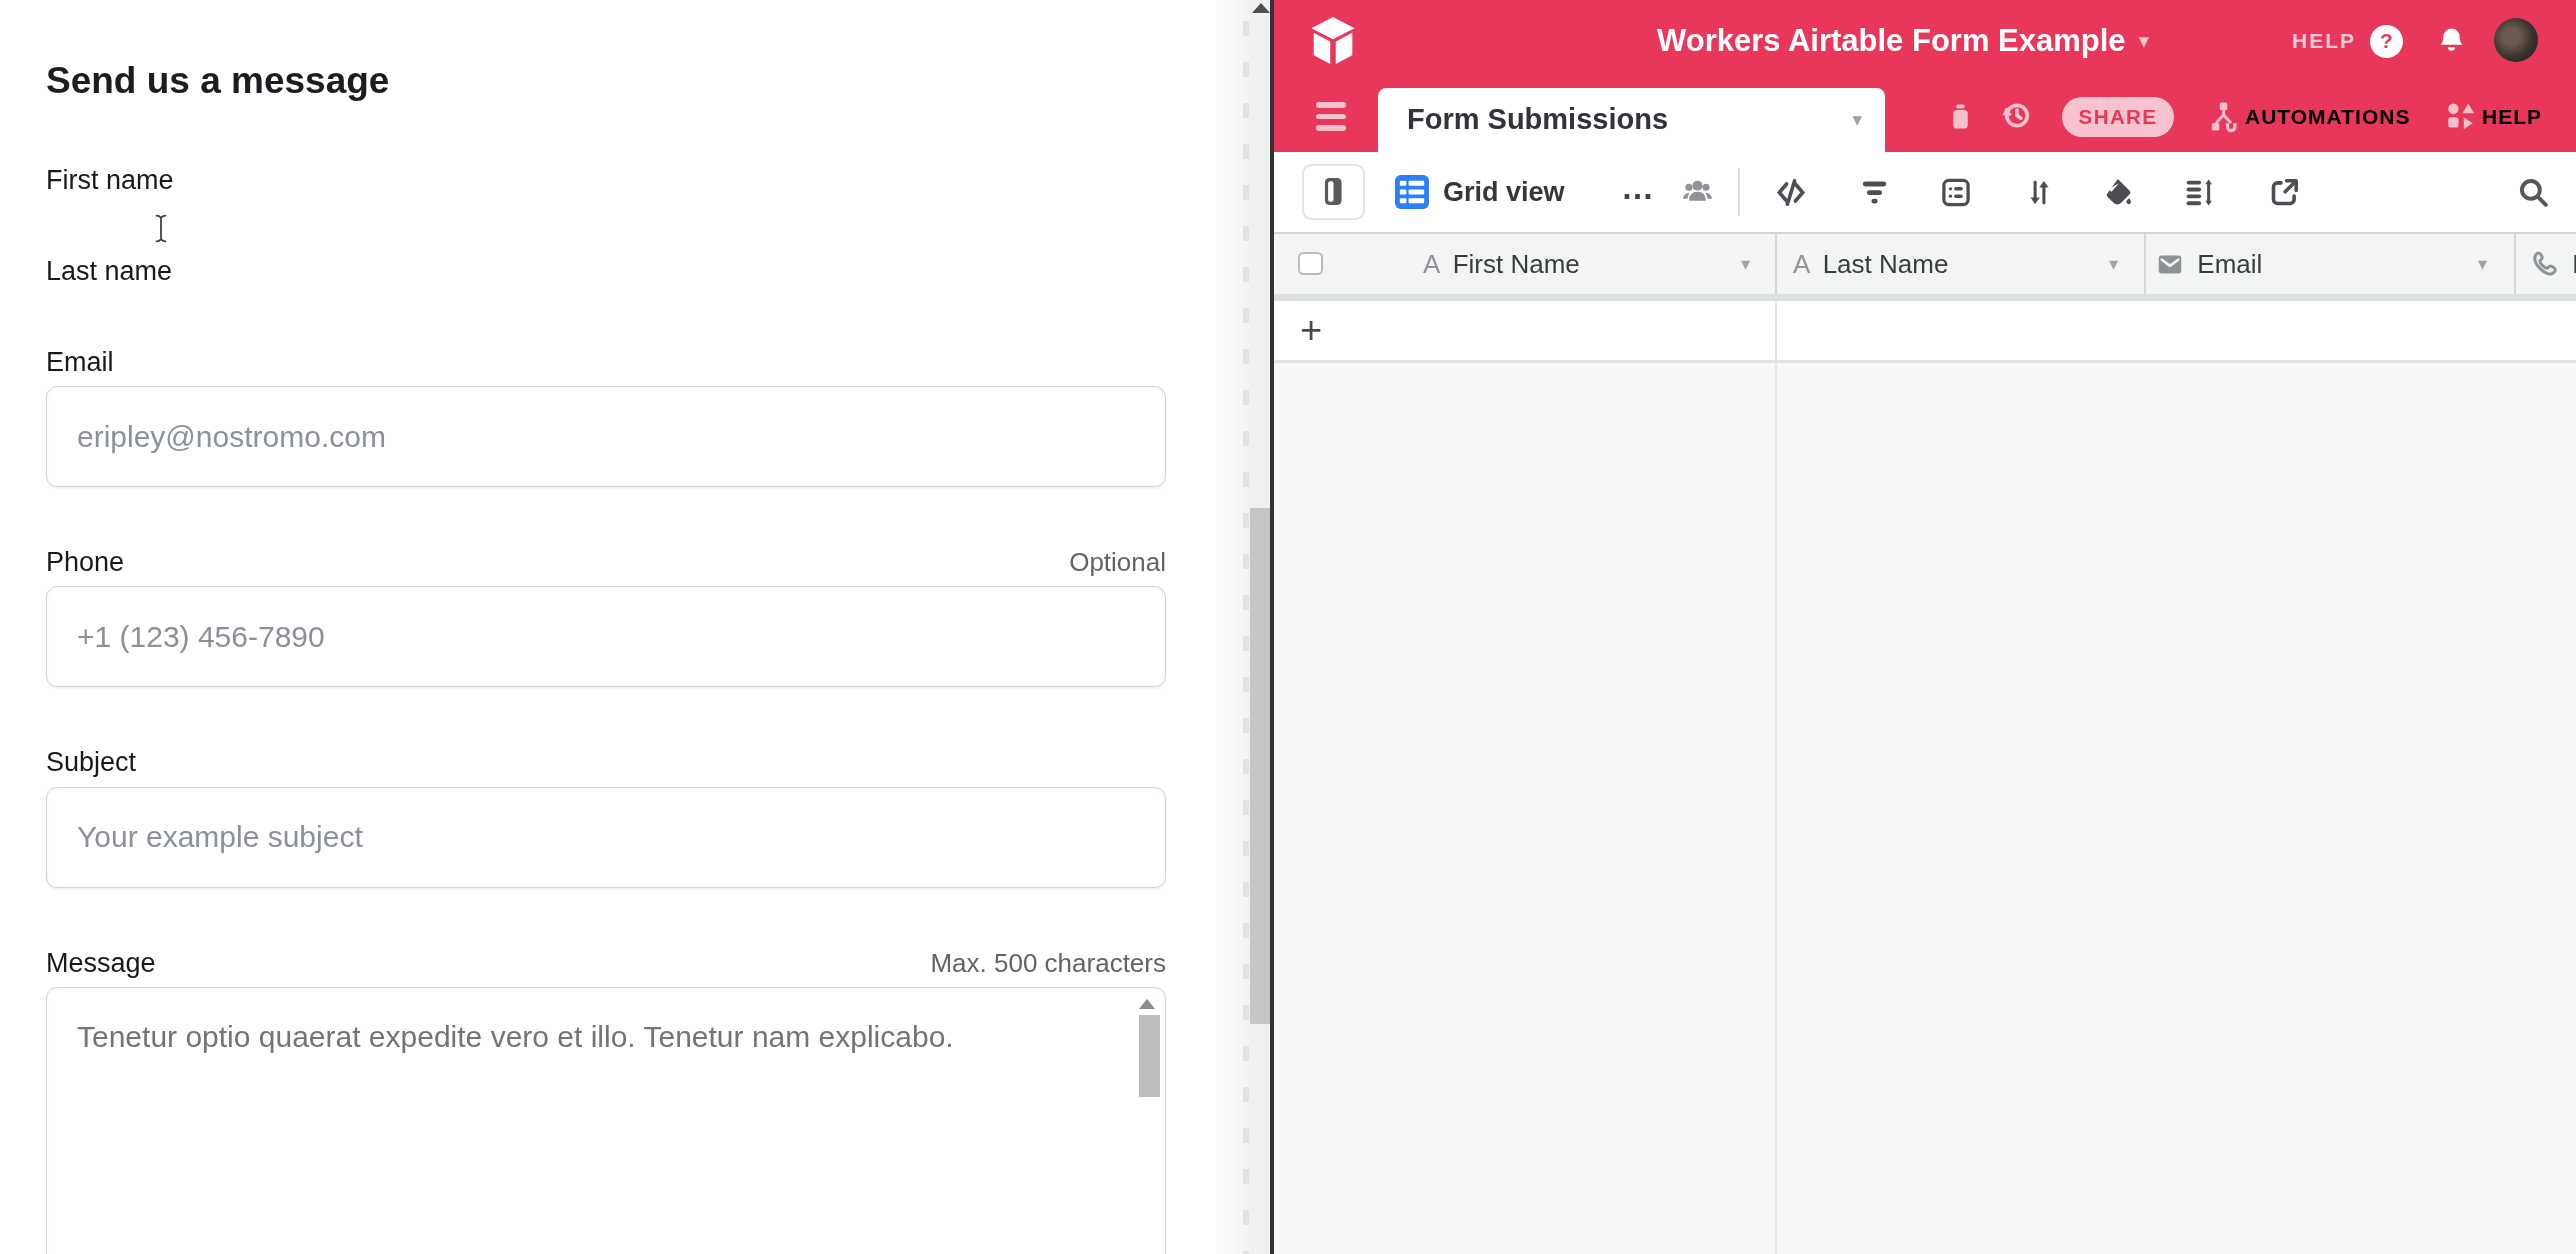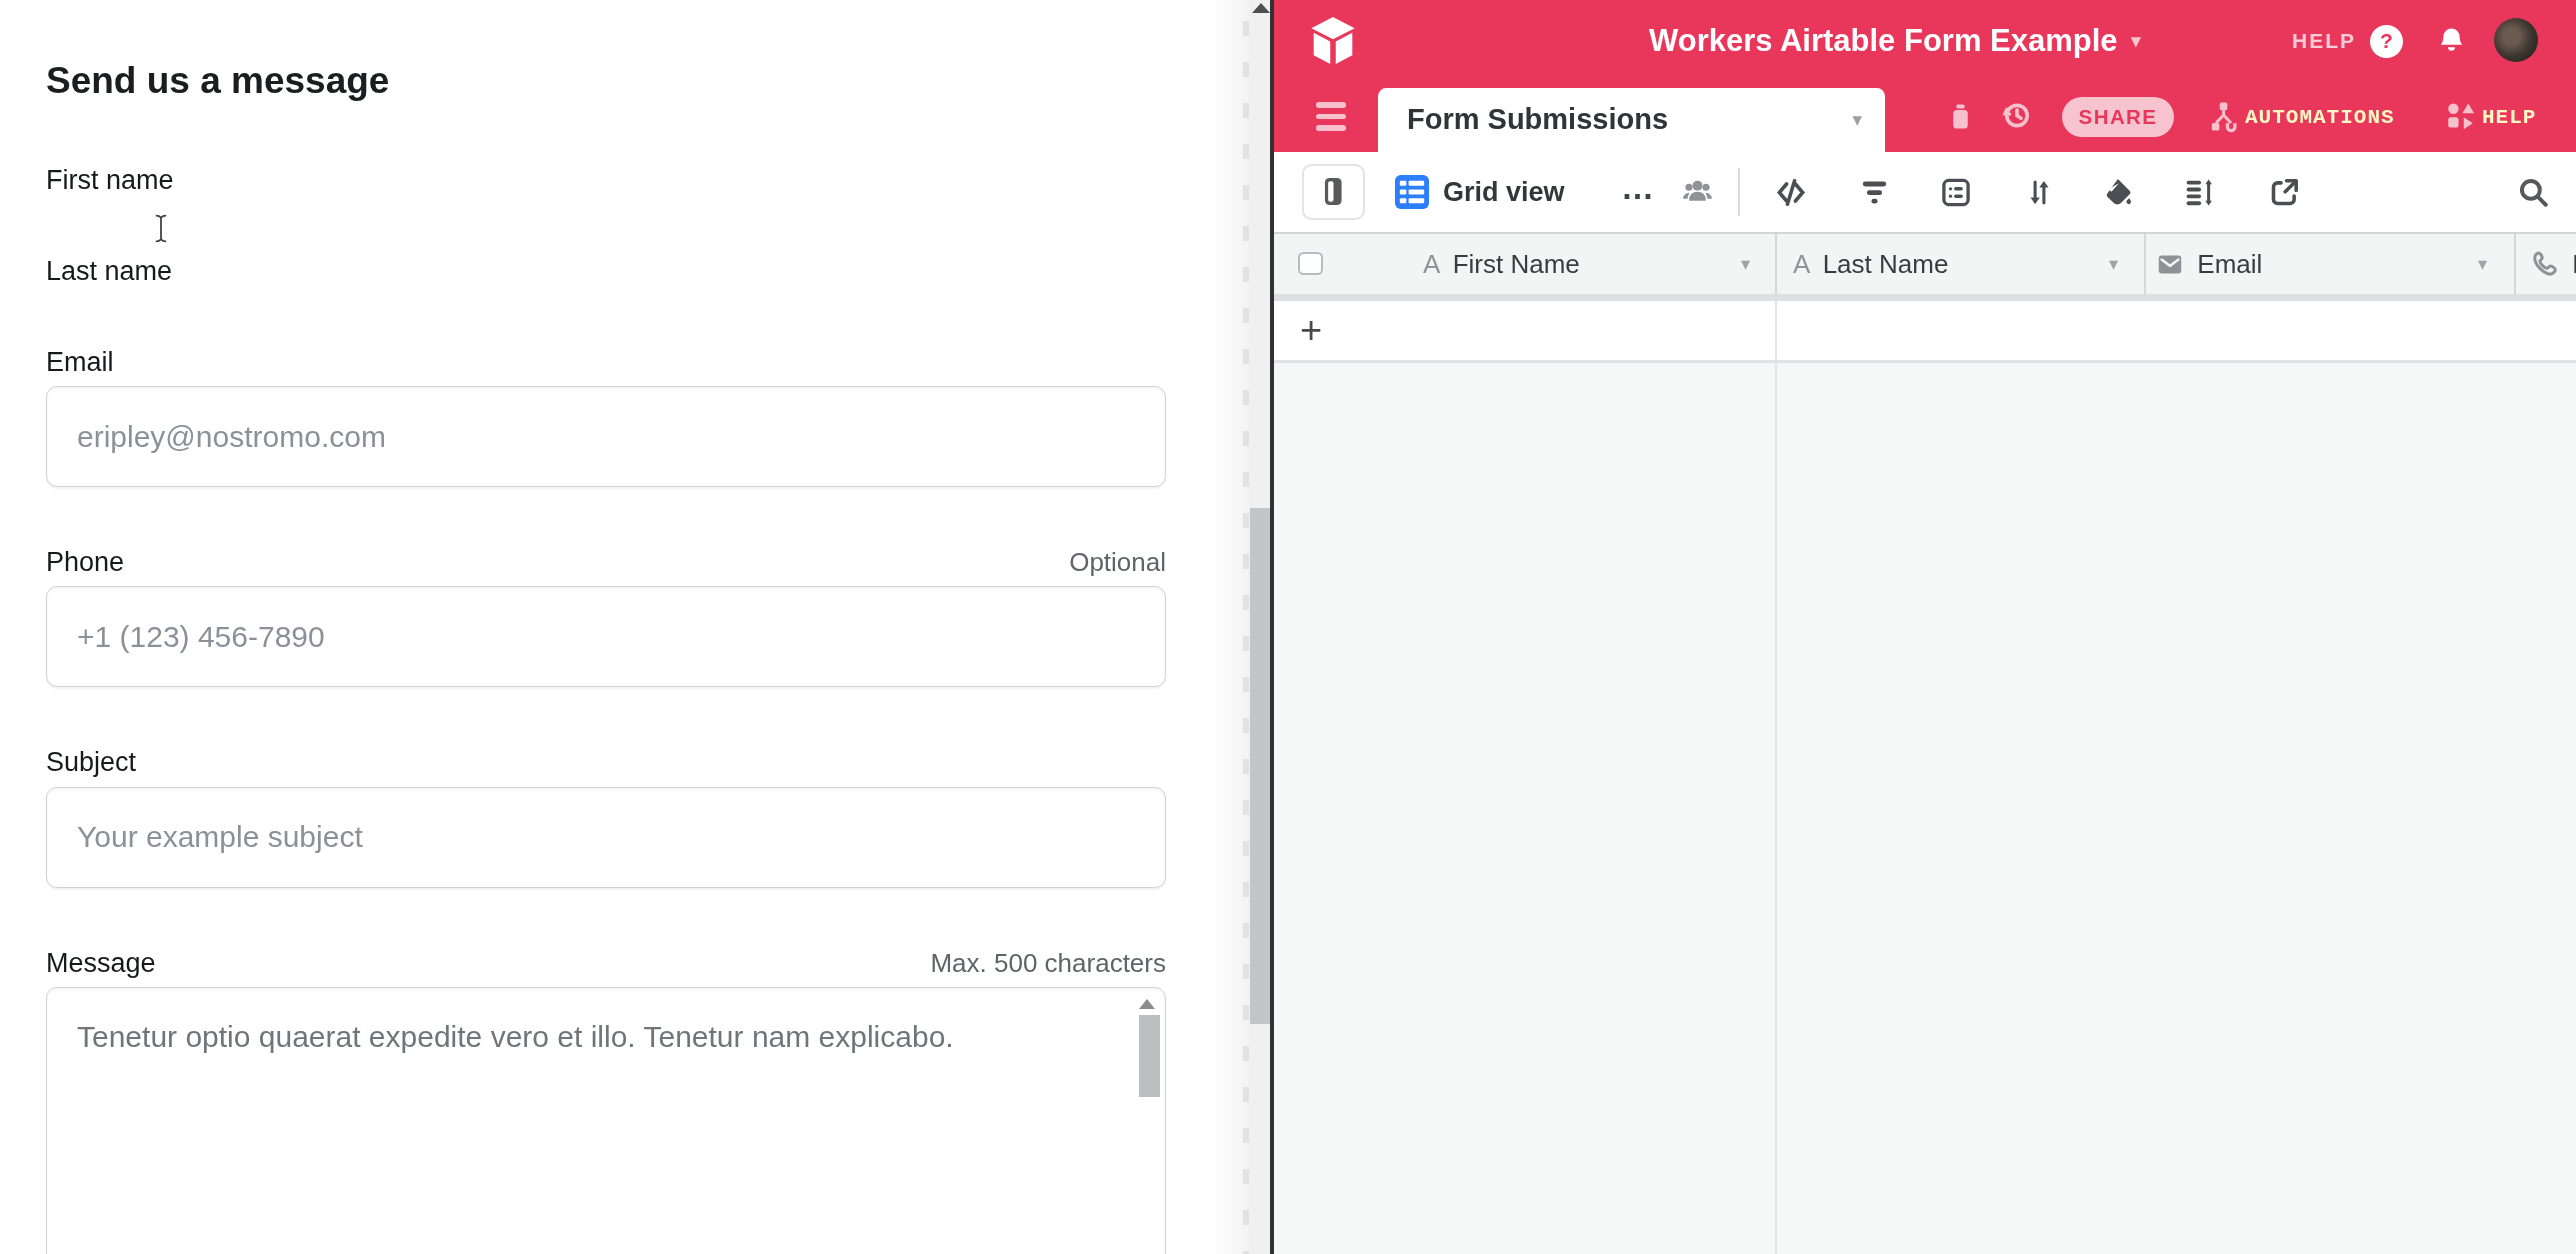--- a/index.html
+++ b/index.html
@@ -42,21 +42,21 @@
     border-left:9px solid transparent;border-right:9px solid transparent;
     border-bottom:10.2px solid #4d5053;}
   .sb-thumb{position:absolute;left:1.4px;top:508px;width:20.5px;height:516px;background:#c3c5c7;}
 
   .window-edge{position:absolute;left:1270px;top:0;width:4.8px;height:1255px;background:#303234;}
 
   
   .right-pane{position:absolute;left:1274px;top:0;width:1302px;height:1255px;overflow:hidden;background:#f6f7f7;}
   .at-topbar{position:absolute;left:0;top:0;width:100%;height:82px;background:#e9365b;}
   .at-logo{position:absolute;left:36px;top:16.4px;}
-  .at-title{position:absolute;left:375px;top:0;height:82px;display:flex;align-items:center;
+  .at-title{position:absolute;left:383px;top:0;height:82px;display:flex;align-items:center;
     font-size:31px;font-weight:700;color:#fff;}
   .at-title .tcaret{font-size:18.4px;color:rgba(255,255,255,0.7);margin-left:13.7px;}
   .at-help{position:absolute;left:1018px;top:0;height:82px;display:flex;align-items:center;
     font-size:21px;font-weight:700;letter-spacing:2px;color:#f7ccd6;}
   .at-qcircle{position:absolute;left:1096px;top:24.6px;width:33px;height:33px;border-radius:50%;
     background:#fff;color:#e9365b;font-size:21px;font-weight:700;
     display:flex;align-items:center;justify-content:center;}
   .at-bell{position:absolute;left:1162px;top:24.6px;}
   .at-avatar{position:absolute;left:1220px;top:18.4px;width:44px;height:44px;border-radius:50%;
     background:radial-gradient(circle at 40% 42%,#6b5a50 0 22%,#3a352f 55%,#1d1b18 100%);}
@@ -66,21 +66,21 @@
   .hamburger span{display:block;width:30px;height:5.5px;border-radius:2.7px;background:#f6c0cc;margin-bottom:6.1px;}
   .at-tab{position:absolute;left:104px;top:5.5px;width:507px;height:64px;background:#fff;
     border-radius:8.2px 8.2px 0 0;display:flex;align-items:center;}
   .at-tab .tab-label{margin-left:29px;font-size:29px;font-weight:700;color:#303337;}
   .at-tab .tab-caret{margin-left:auto;margin-right:23px;font-size:19px;color:#9aa0a4;}
   .tb-icon{position:absolute;top:19px;color:#f6c0cc;}
   .share-pill{position:absolute;left:788px;top:15px;width:112px;height:40px;border-radius:20px;
     background:#f6c3cf;display:flex;align-items:center;justify-content:center;
     font-size:20.5px;font-weight:700;letter-spacing:1.4px;color:#e9365b;}
   .tb-label{position:absolute;top:0;height:70px;display:flex;align-items:center;
-    font-size:21px;font-weight:700;letter-spacing:1px;color:#fef9c3;font-family:Liberation Mono, monospace;}
+    font-size:21px;font-weight:700;letter-spacing:1px;color:#000000;}
 
   .at-toolbar{position:absolute;left:0;top:152px;width:100%;height:81px;background:#fff;}
   .tool-toggle{position:absolute;left:28px;top:11.6px;width:63px;height:56px;
     border:2px solid #e4e4e4;border-radius:9.6px;box-sizing:border-box;
     display:flex;align-items:center;justify-content:center;background:#fff;}
   .tool-grid-ic{position:absolute;left:121px;top:22.5px;}
   .tool-viewname{position:absolute;left:169px;top:0;height:81px;display:flex;align-items:center;
     font-size:27px;font-weight:600;color:#33363a;}
   .tool-ellipsis{position:absolute;left:347px;top:0;height:72px;display:flex;align-items:center;
     font-size:33px;font-weight:700;color:#3f4245;letter-spacing:1.4px;}

